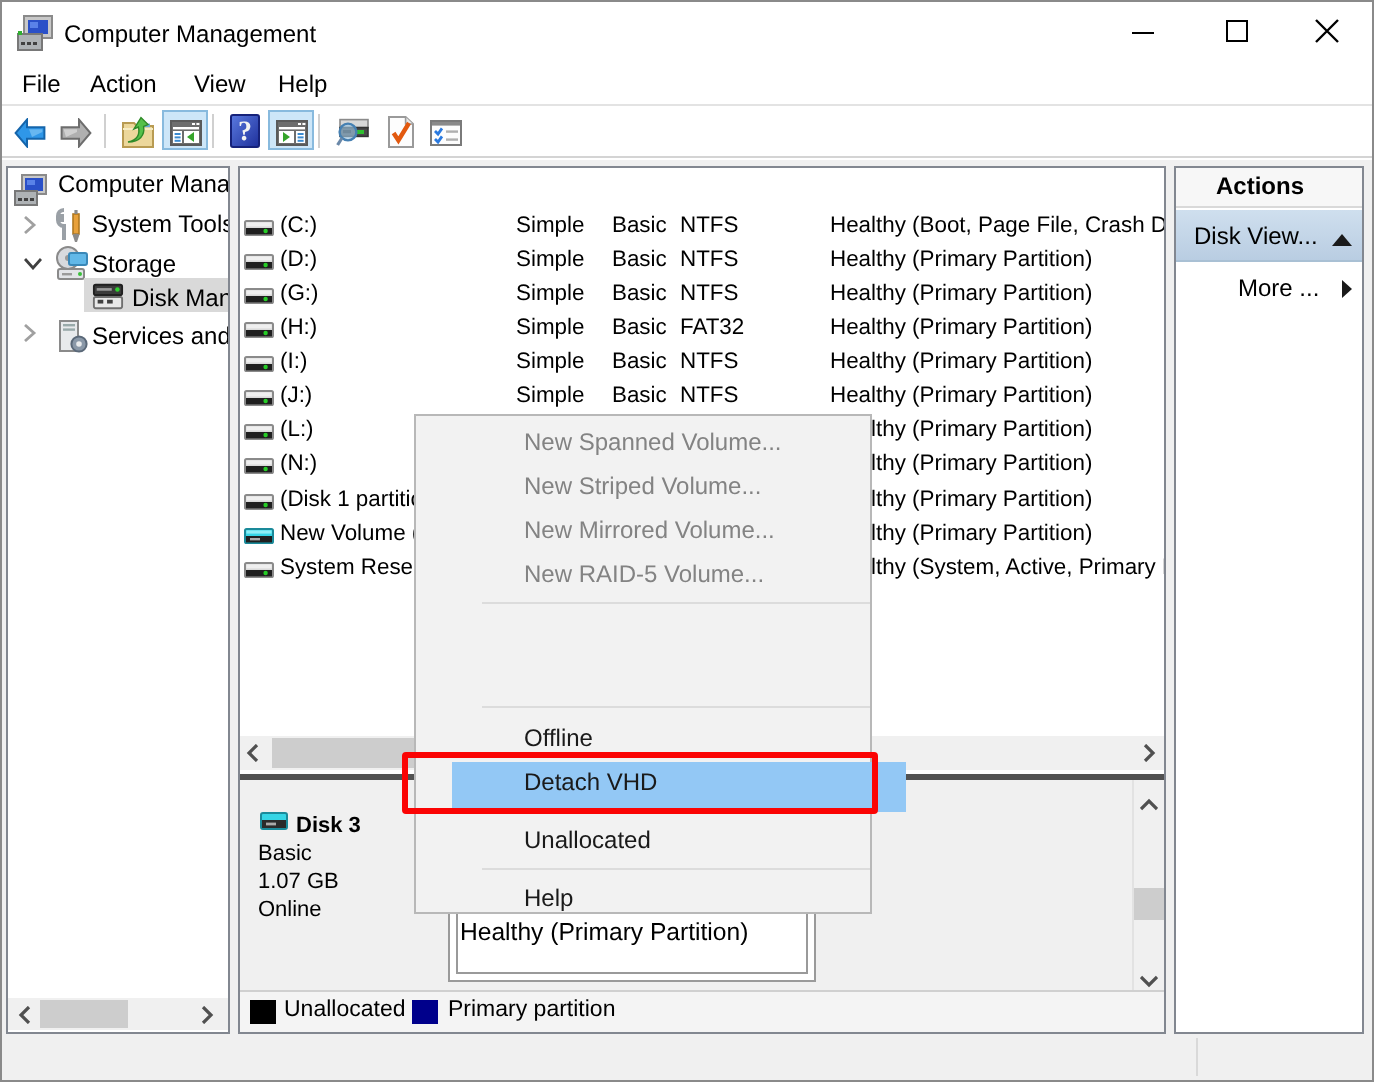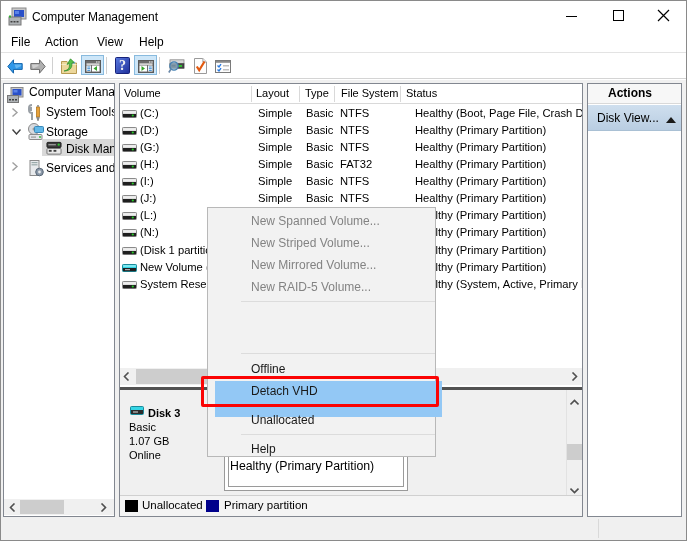--- a/index.html
+++ b/index.html
@@ -31,21 +31,21 @@
 .hdr .csep { position:absolute; top:2px; width:1px; height:16px; background:#d9d9d9; }
 
 .row { position:absolute; left:0; width:462px; height:17px; font-size:11.2px; color:#000; white-space:nowrap; }
 .row span { position:absolute; top:-0.5px; }
 .vicon { position:absolute; left:2px; top:2.5px; width:15px; height:8px; }
 
 .sb { position:absolute; background:#f0f0f0; }
 .sbthumb { position:absolute; background:#cdcdcd; }
 
 #menu { position:absolute; left:207px; top:207px; width:229px; height:250px; background:#f2f2f2; border:1px solid #b8b8b8; z-index:40; font-size:12px; }
-.mi { position:absolute; left:7px; width:225px; height:22px; line-height:22px; padding-left:36px; color:#1a1a1a; }
+.mi { position:absolute; left:18px; width:225px; height:22px; line-height:22px; padding-left:36px; color:#1a1a1a; }
 .mi.dis { color:#838383; }
 .msep { position:absolute; left:33px; width:194px; height:1px; background:#dcdcdc; }
 .mi.hl { background:#93c8f5; width:227px; }
 #redrect { position:absolute; left:201px; top:376px; width:238px; height:31px; border:3px solid #fb0404; border-radius:2px; z-index:60; }
 
 #disk3 { position:absolute; left:0; top:306px; width:462px; height:106px; background:#f0f0f0; font-size:11px; }
 
 #legend { position:absolute; left:0; top:411px; width:462px; height:21px; background:#f4f4f4; border-top:1px solid #d0d0d0; font-size:11.5px; }
 </style>
 </head>
@@ -231,31 +231,20 @@
         <path d="M5.5 0.5 L1.5 4.5 L5.5 8.5" fill="none" stroke="#505050" stroke-width="1.6"></path>
       </svg>
     <div class="sbthumb" style="left:16px;top:1px;width:44px;height:14px"></div>
     <svg class="abs" style="left:96px;top:4px" width="7" height="9" viewBox="0 0 7 9">
         <path d="M1.5 0.5 L5.5 4.5 L1.5 8.5" fill="none" stroke="#505050" stroke-width="1.6"></path>
       </svg>
   </div>
 </div>
 
 <div id="mid">
-  <div class="hdr">
-    <span style="left:4px">Volume</span>
-    <span style="left:136px">Layout</span>
-    <span style="left:185px">Type</span>
-    <span style="left:221px">File System</span>
-    <span style="left:286px">Status</span>
-    <div class="csep" style="left:131px"></div>
-    <div class="csep" style="left:179px"></div>
-    <div class="csep" style="left:214px"></div>
-    <div class="csep" style="left:280px"></div>
-  </div>
 
   <div class="row" style="top:23px">
       <svg class="vicon" viewBox="0 0 15 8">
         <rect x="0.5" y="0.5" width="14" height="7" rx="0.8" fill="#dadada" stroke="#8a8a8a"></rect>
         <rect x="1.2" y="1.2" width="12.6" height="2" fill="#efefef"></rect>
         <rect x="1" y="4" width="13" height="3.2" fill="#1f1f1f"></rect>
         <circle cx="10.8" cy="5.5" r="1.1" fill="#26cd26"></circle>
       </svg>
       <span style="left:20px">(C:)</span>
       <span style="left:138px">Simple</span>
@@ -440,35 +429,41 @@
 </div>
 
 <div id="menu">
   <div class="mi dis" style="top:2px">New Spanned Volume...</div>
   <div class="mi dis" style="top:24px">New Striped Volume...</div>
   <div class="mi dis" style="top:46px">New Mirrored Volume...</div>
   <div class="mi dis" style="top:68px">New RAID-5 Volume...</div>
   <div class="msep" style="top:93px"></div>
   <div class="msep" style="top:145px"></div>
   <div class="mi" style="top:150px">Offline</div>
-  <div class="mi hl" style="top:173px;height:36px;line-height:20px">Detach VHD</div>
+  <div class="mi hl" style="top:173px;height:25px;line-height:20px">Detach VHD</div>
   <div class="msep" style="top:197px"></div>
   <div class="mi" style="top:201px">Unallocated</div>
   <div class="msep" style="top:226px"></div>
   <div class="mi" style="top:230px">Help</div>
 </div>
 <div id="redrect"></div>
 
 <div id="actions">
   <div class="abs" style="left:0;top:0;width:93px;height:20px;background:#f7f7f7;border-bottom:1px solid #d9d9d9">
     <span class="abs" style="left:20px;top:2px;font-weight:bold">Actions</span>
   </div>
   <div class="abs" style="left:0;top:21px;width:93px;height:26px;background:linear-gradient(#cfdfee,#b9cde2);border-bottom:1px solid #a9c0d4">
     <span class="abs" style="left:9px;top:6px">Disk View...</span>
     <svg class="abs" style="left:78px;top:12px" width="10" height="7" viewBox="0 0 10 7">
         <path d="M0 6 L5 0 L10 6 Z" fill="#1a1a1a"></path>
       </svg>
   </div>
+  <div class="abs" style="left:0;top:47px;width:93px;height:26px;background:#fff">
+    <span class="abs" style="left:31px;top:6px">More ...</span>
+    <svg class="abs" style="left:83px;top:9px" width="5" height="9" viewBox="0 0 5 9">
+        <path d="M0 0 L5 4.5 L0 9 Z" fill="#1a1a1a"></path>
+      </svg>
+  </div>
 </div>
 
 <div id="statusbar">
     <div class="div1"></div>
   </div>
 
 </body></html>

